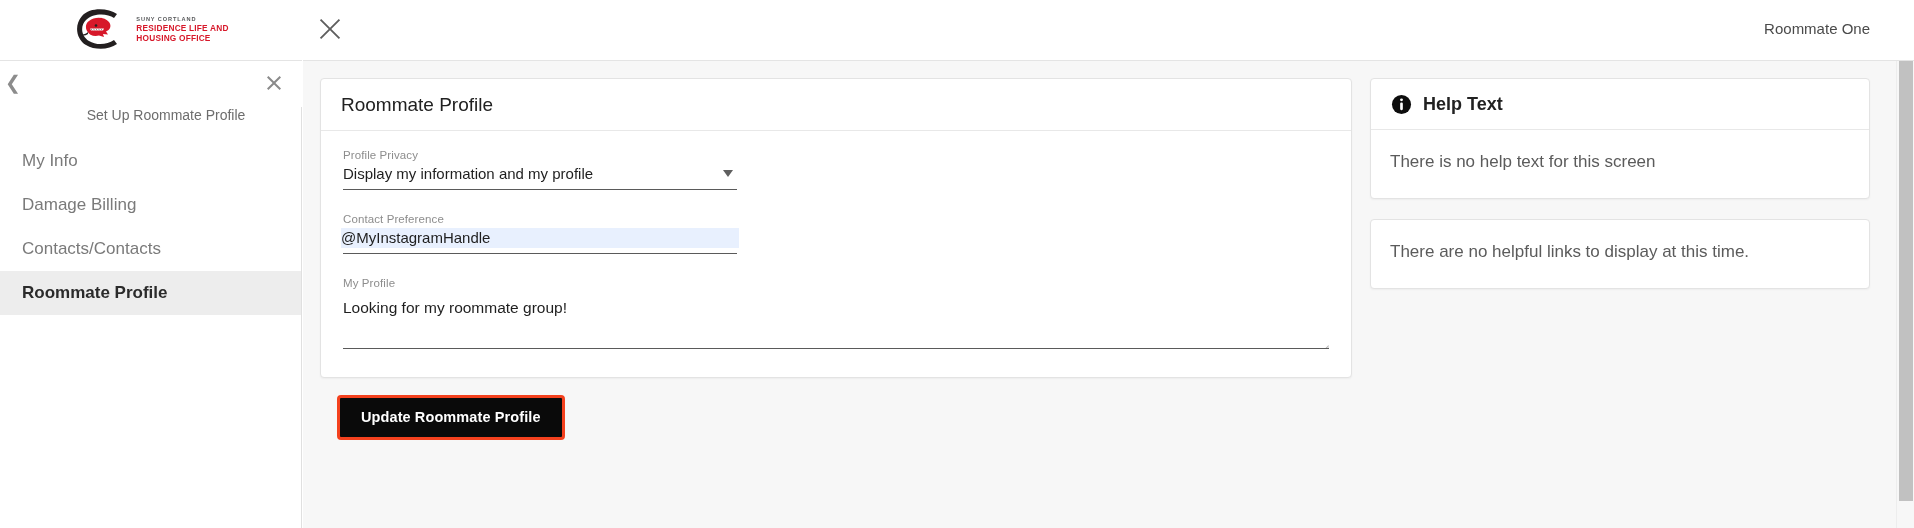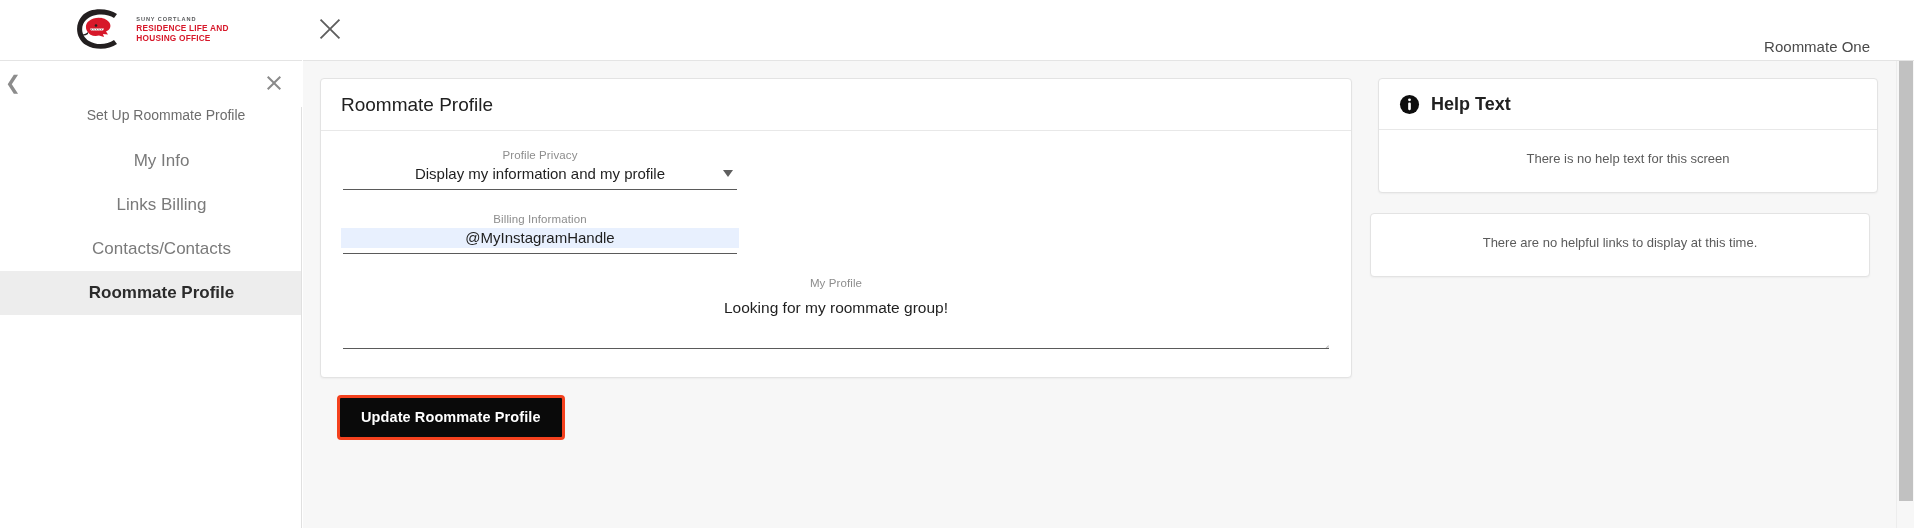--- a/index.html
+++ b/index.html
@@ -56,38 +56,38 @@
 
   #nav-title {
     width: 302px; text-align: center;
     font-size: 14px; color: #6d6d6d; font-weight: 400;
     padding-bottom: 16px; padding-left: 30px;
   }
   .nav-list { list-style: none; margin: 0; padding: 0; }
   .nav-item {
     height: 44px; display: flex; align-items: center;
     padding-left: 22px; font-size: 17px; color: #7a7a7a;
-    cursor: pointer; background: transparent; justify-content: center;
+    cursor: pointer; background: transparent;
   }
   .nav-item.active {
     background: #ededed; color: #2b2b2b; font-weight: 700;
   }
 
   
   #topbar {
     position: absolute; left: 303px; top: 0;
     width: 1611px; height: 61px;
     background: #ffffff; border-bottom: 1px solid #e4e4e4;
   }
   #modal-close {
     position: absolute; left: 16px; top: 18px;
     width: 22px; height: 22px; cursor: pointer;
   }
   #user-name {
-    position: absolute; right: 44px; top: 38px;
+    position: absolute; right: 44px; top: 20px;
     font-size: 15px; color: #4a4a4a; text-align: right;
   }
 
   
   #content {
     position: absolute; left: 303px; top: 61px;
     width: 1593px; height: 467px;
     background: #f7f7f7;
     padding: 17px 0 0 0;
   }
@@ -99,21 +99,21 @@
     border-radius: 4px;
     box-shadow: 0 1px 2px rgba(0,0,0,0.045);
   }
   .card-head {
     border-bottom: 1px solid #e8e8e8;
     padding: 15px 20px 14px 20px;
     display: flex; align-items: center; gap: 11px;
   }
   .card-head-title { font-size: 19px; color: #212121; font-weight: 400; }
   .card-head-title.bold { font-weight: 700; font-size: 18px; }
-  .card-body { padding: 20px; text-align: center; }
+  .card-body { padding: 20px; }
 
   
   #profile-card { width: 1032px; }
   #profile-card .card-body { padding: 17px 22px 26px 22px; }
 
   .field-row { display: flex; gap: 27px; }
   .field {
     position: relative;
     padding-top: 1px;
     margin-bottom: 22px;
@@ -180,24 +180,24 @@
     padding: 11px 21px 12px 21px;
     border: 3px solid #f4411e;
     border-radius: 4px;
     cursor: pointer;
     font-family: "Liberation Sans", sans-serif;
     letter-spacing: .1px;
   }
 
   
   #right-col { width: 500px; }
-  #help-card { width: 500px; margin-left: 8px; }
+  #help-card { width: 500px; }
   #links-card { width: 500px; margin-top: 20px; }
   #help-card .card-body, #links-card .card-body { padding: 20px 19px 24px 19px; }
-  .panel-text { font-size: 13px; color: #5b5b5b; line-height: 1.4; }
+  .panel-text { font-size: 17px; color: #5b5b5b; line-height: 1.4; }
 
   .icon-info { width: 21px; height: 21px; display:block; }
   .icon-link { width: 22px; height: 22px; display:block; }
 
   
   #scrollbar-track {
     position: absolute; right: 0; top: 61px;
     width: 18px; height: 467px; background: #f7f7f7;
     border-left: 1px solid #ededed;
   }
@@ -243,21 +243,21 @@
       </div>
     </div>
 
     <div id="nav-title">Set Up Roommate Profile</div>
 
     <ul class="nav-list">
       <li class="nav-item">
         <span>My Info</span>
       </li>
       <li class="nav-item">
-        <span>Links Billing</span>
+        <span>Damage Billing</span>
       </li>
       <li class="nav-item">
         <span>Contacts/Contacts</span>
       </li>
       <li class="nav-item active">
         <span>Roommate Profile</span>
       </li>
     </ul>
   </div>
 
@@ -284,21 +284,21 @@
               <div class="field-label">Profile Privacy</div>
               <div class="field-value-wrap">
                 <div class="field-value">Display my information and my profile</div>
                 <span class="select-caret"></span>
               </div>
             </div>
 
             <div class="field-row">
 
               <div class="field half">
-                <div class="field-label">Billing Information</div>
+                <div class="field-label">Contact Preference</div>
                 <div class="field-value-wrap">
                   <div class="field-value autofill">@MyInstagramHandle</div>
                 </div>
               </div>
             </div>
 
             <div class="field full">
               <div class="field-label">My Profile</div>
               <div class="textarea-wrap">
                 <div class="textarea-val">Looking for my roommate group!</div>

